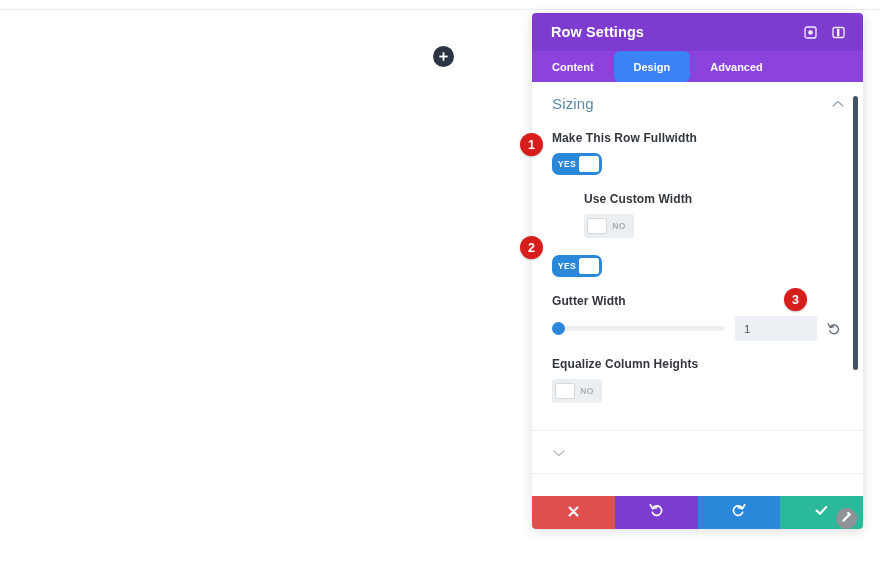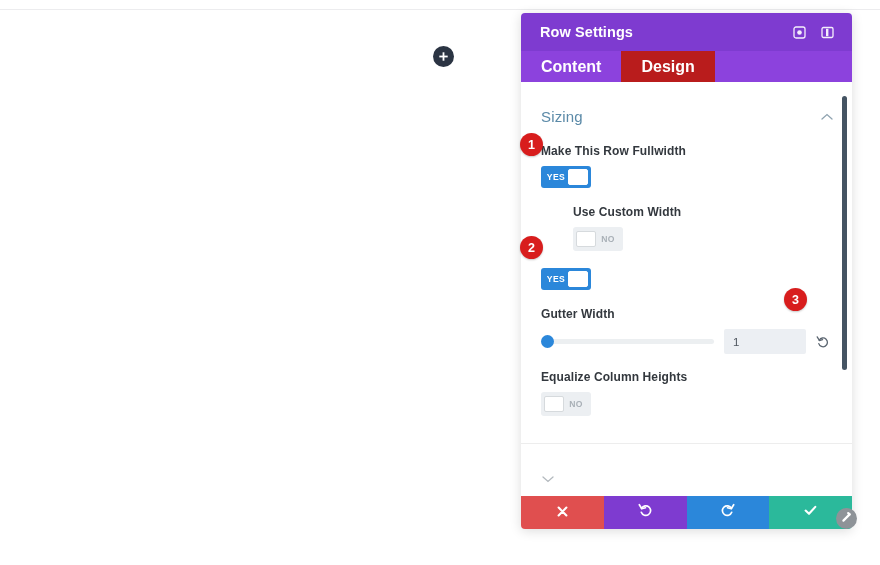--- a/index.html
+++ b/index.html
@@ -40,21 +40,21 @@
     display: flex;
     align-items: center;
     justify-content: center;
     cursor: pointer;
   }
   #add-row-button svg { display: block; }
 
   
   #settings-panel {
     position: absolute;
-    left: 521px;
+    left: 532px;
     top: 13px;
     width: 331px;
     height: 516px;
     background: #ffffff;
     border-radius: 4px;
     box-shadow: 0 2px 12px rgba(0,0,0,0.14);
     display: flex;
     flex-direction: column;
     overflow: hidden;
   }
@@ -92,27 +92,27 @@
     background: #8c42dd;
     display: flex;
     flex: 0 0 auto;
   }
   .tab {
     height: 100%;
     display: flex;
     align-items: center;
     justify-content: center;
     color: #ffffff;
-    font-size: 16px;
+    font-size: 11px;
     font-weight: bold;
     padding: 0 20px;
     cursor: pointer;
     white-space: nowrap;
   }
-  .tab.active { background: #b91c1c; }
+  .tab.active { background: #3b82f6; border-radius: 6px; }
 
   
   .panel-body {
     flex: 1 1 auto;
     position: relative;
     overflow: hidden;
     background: #ffffff;
   }
   .scroll-track {
     position: absolute;
@@ -130,21 +130,21 @@
     background: #455463;
     border-radius: 3px;
     cursor: pointer;
   }
 
   
   .section-header {
     height: 41px;
     display: flex;
     align-items: center;
-    padding: 14px 18px 0 20px;
+    padding: 1px 18px 0 20px;
     cursor: pointer;
     background: #ffffff;
   }
   .section-header.open .section-title { color: #5b8aa8; }
   .section-title {
     flex: 1 1 auto;
     font-size: 15px;
     color: #b3b9be;
     letter-spacing: .15px;
   }
@@ -195,20 +195,21 @@
     font-weight: bold;
     letter-spacing: .4px;
     flex: 0 0 auto;
     text-align: center;
     width: 24px;
   }
   .toggle.on {
     background: #2b87da;
     padding: 0 3px;
     justify-content: center;
+    border-radius: 7px;
   }
   .toggle.on .tlabel { color: #ffffff; order: 0; }
   .toggle.on .knob { order: 1; border: 1px solid #ffffff; }
   .toggle.off {
     background: #eceff2;
     padding: 12px 3px;
     justify-content: flex-start;
   }
   .toggle.off .knob { order: 0; border: 1px solid #d6dadd; }
   .toggle.off .tlabel { color: #a9b0b7; order: 1; }
@@ -346,20 +347,21 @@
       <svg width="13" height="13" viewBox="0 0 13 13">
         <rect x="1" y="1.5" width="11" height="10" rx="1.4" fill="none" stroke="#ffffff" stroke-width="1.3"></rect>
         <rect x="5" y="2.8" width="2.4" height="7.4" fill="#ffffff"></rect>
       </svg>
     </div>
   </div>
 
   <div class="panel-tabs">
     <div class="tab">Content</div>
     <div class="tab active">Design</div>
+    <div class="tab">Advanced</div>
   </div>
 
   <div class="panel-body">
 
     <div class="section-header open">
       <div class="section-title">Sizing</div>
       <div class="chev">
         <svg width="12" height="8" viewBox="0 0 12 8">
           <path d="M1 6 L6 1.6 L11 6" fill="none" stroke="#8fa3b0" stroke-width="1.3" stroke-linecap="round"></path>
         </svg>

